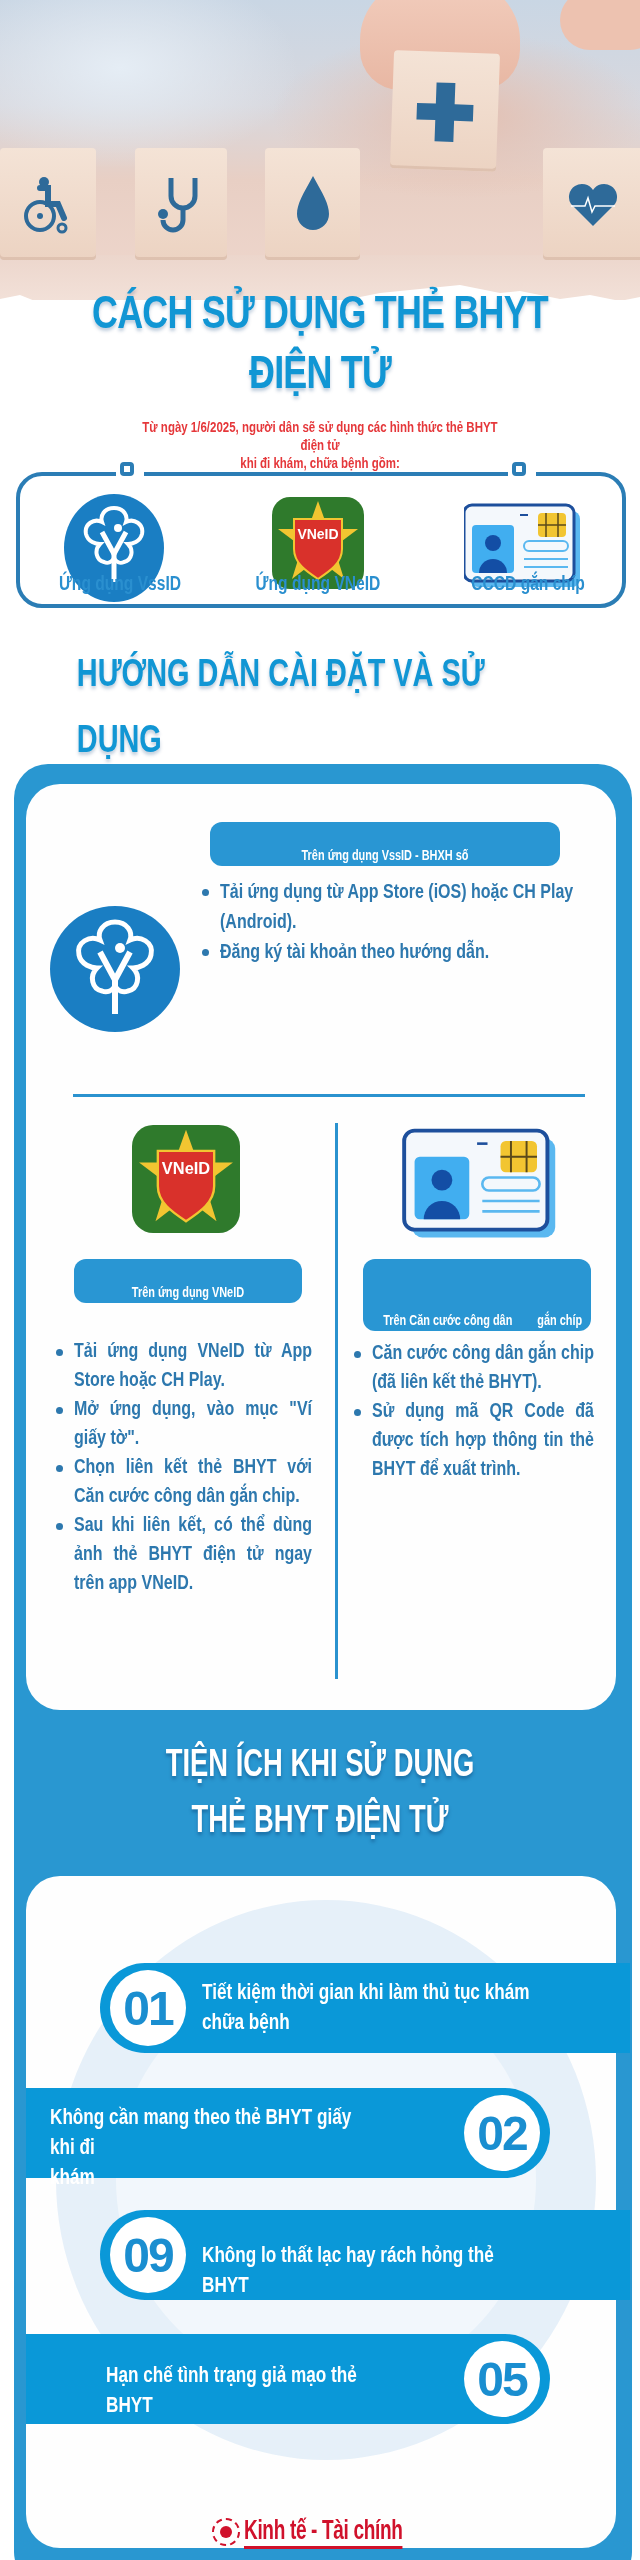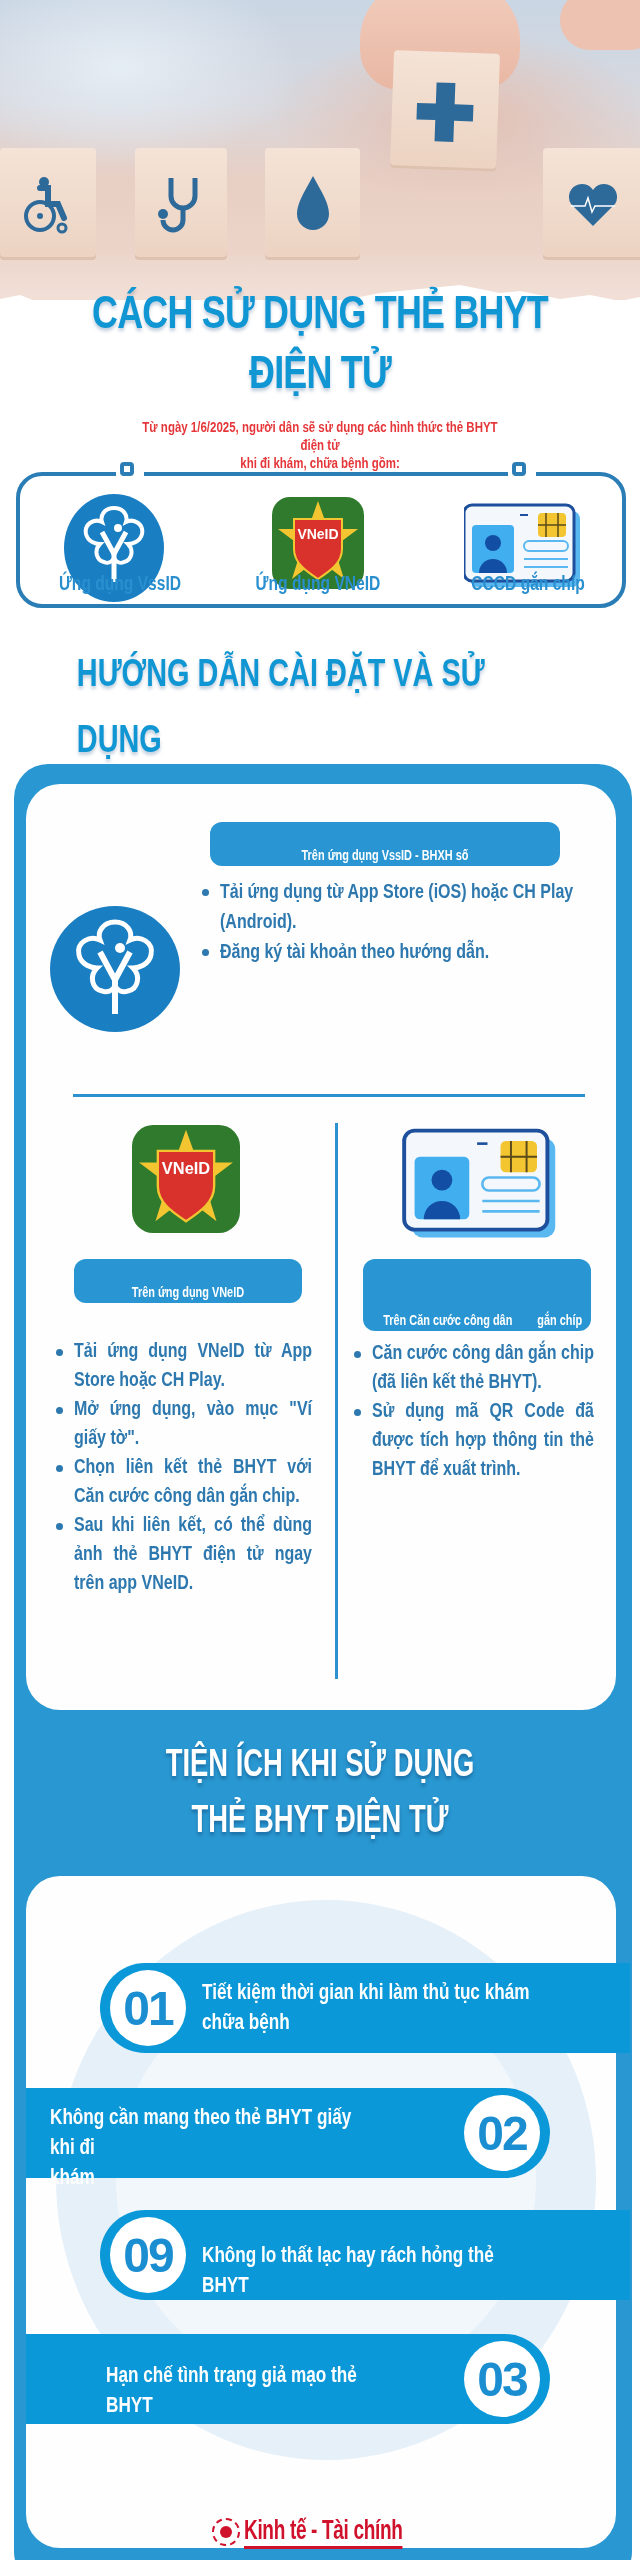--- a/index.html
+++ b/index.html
@@ -283,21 +283,21 @@
 </div>
 
 <div class="bar left-circ" style="left:100px;top:2210px;width:530px;">
   <div class="circ" style="left:10px;">09</div>
   <div class="bar-text" style="left:102px;top:30px;width:420px;">
     <span>Không lo thất lạc hay rách hỏng thẻ BHYT</span>
   </div>
 </div>
 
 <div class="bar right-circ" style="left:26px;top:2334px;width:524px;">
-  <div class="circ" style="left:438px;">03</div>
+  <div class="circ" style="left:438px;">05</div>
   <div class="bar-text" style="left:80px;top:26px;width:360px;">
     <span>Hạn chế tình trạng giả mạo thẻ BHYT</span>
   </div>
 </div>
 
 <div class="footer-logo">
   <div class="emb">
       <i></i>
     </div>
   <div class="txt">Kinh tế - Tài chính</div>

